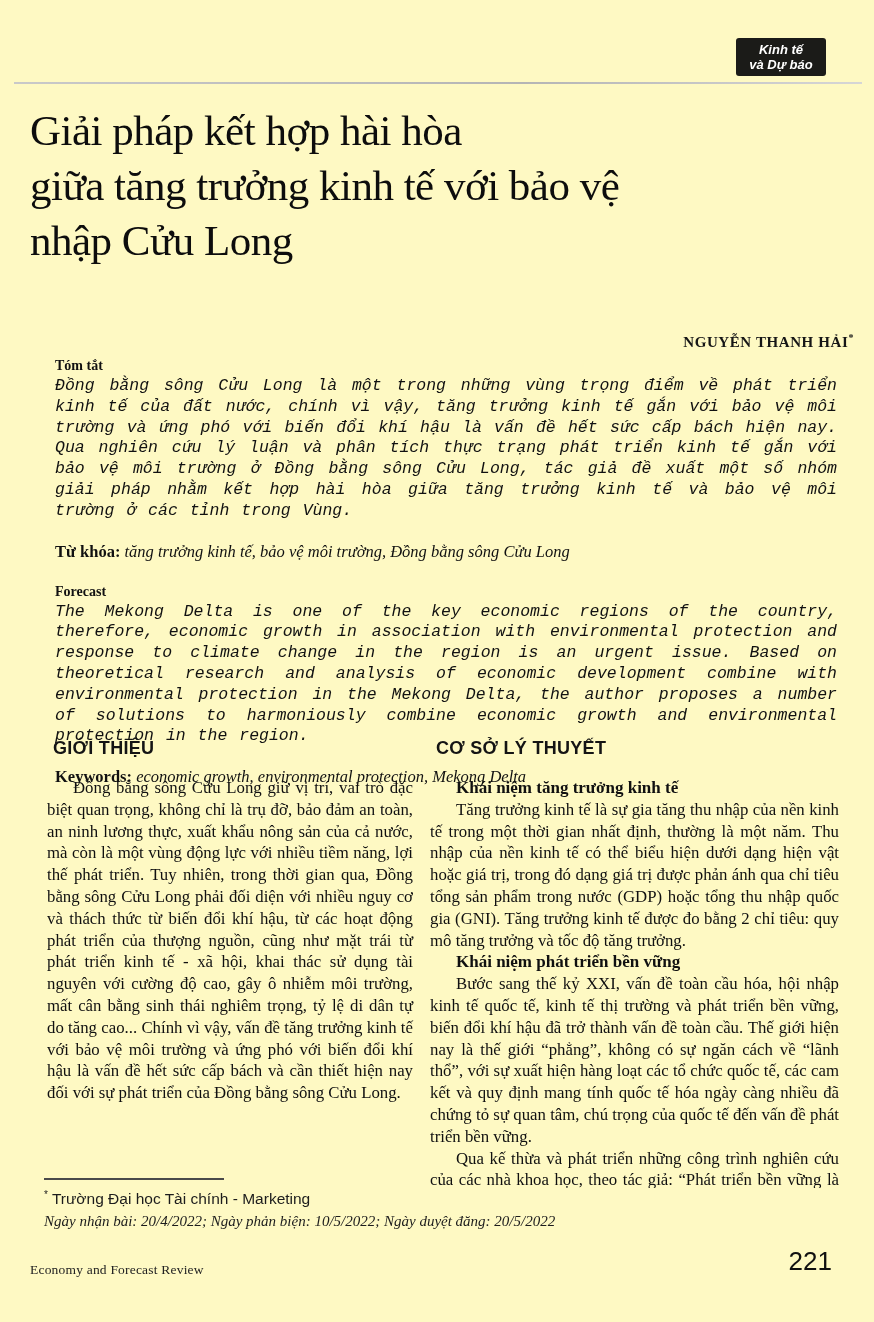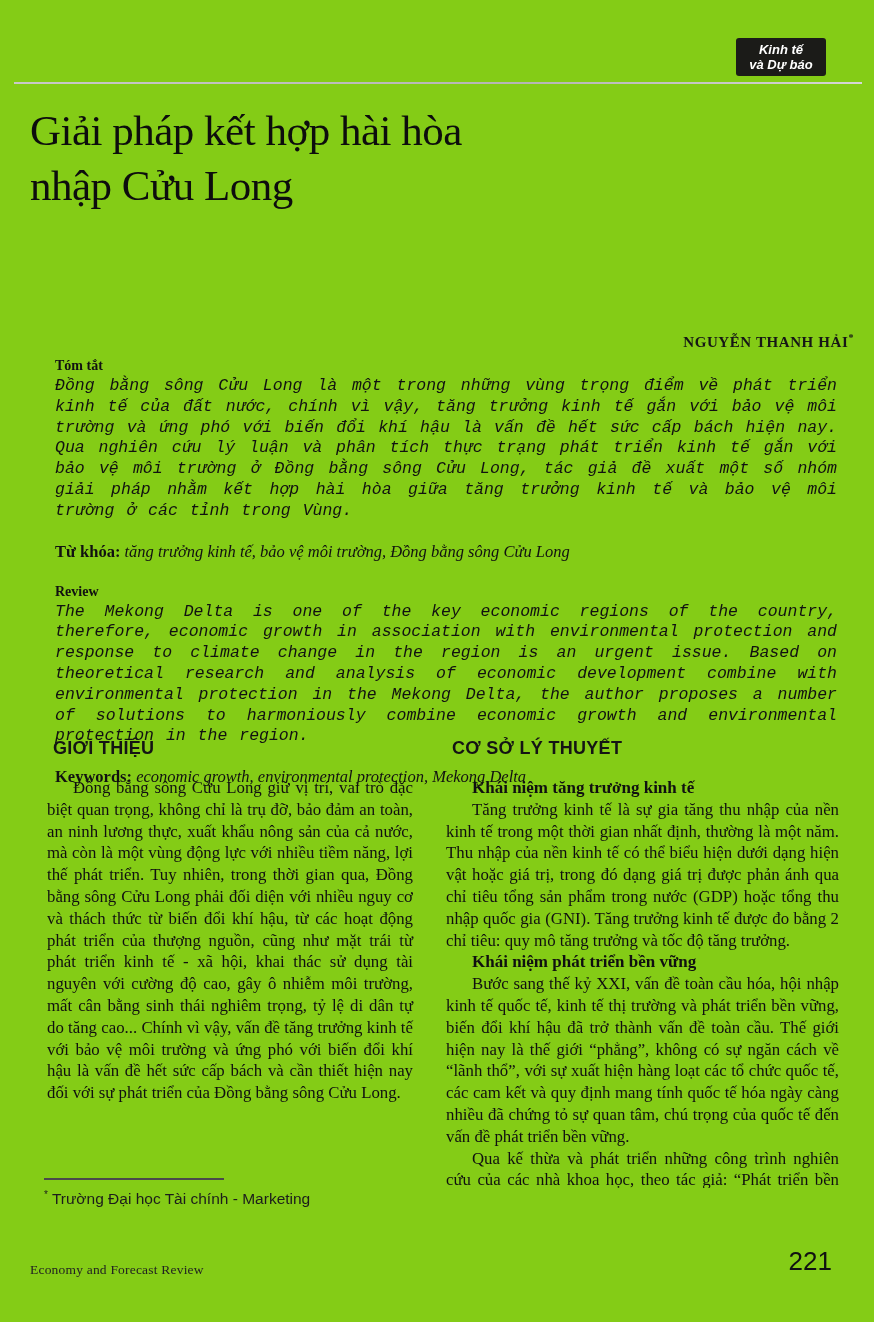--- a/index.html
+++ b/index.html
@@ -2,21 +2,21 @@
 <html lang="vi"><head>
 <meta charset="utf-8">
 <style>
   * { margin: 0; padding: 0; box-sizing: border-box; }
   html, body { background: #ffffff; }
   .page {
     position: relative;
     width: 874px;
     height: 1322px;
     margin: 0 auto;
-    background: #84cc16;
+    background: #fef9c3;
     color: #111;
     font-family: "Liberation Serif", "DejaVu Serif", serif;
     overflow: hidden;
   }
   
   .logo-box {
     position: absolute;
     top: 38px;
     right: 48px;
     width: 90px;
@@ -94,21 +94,21 @@
     position: absolute;
     top: 736px;
     left: 47px;
     width: 792px;
     height: 452px;
     display: flex;
     gap: 17px;
     overflow: hidden;
   }
   .col-left  { width: 366px; flex: 0 0 366px; }
-  .col-right { flex: 1; margin-left: 16px; }
+  .col-right { flex: 1; }
   .col-heading {
     font-family: "Liberation Sans", "DejaVu Sans", sans-serif;
     font-weight: bold;
     font-size: 18px;
     letter-spacing: 0.3px;
     color: #141414;
     margin: 2px 0 18px 6px;
   }
   .col p {
     font-size: 16.8px;
@@ -173,35 +173,36 @@
 <div class="page">
 
   <div class="logo-box">
     <div>Kinh tế</div>
     <div>và Dự báo</div>
   </div>
   <div class="header-rule"></div>
 
   <h1 class="title">
     <div>Giải pháp kết hợp hài hòa</div>
+    <div>giữa tăng trưởng kinh tế với bảo vệ</div>
     <div>nhập Cửu Long</div>
   </h1>
 
   <div class="author">
     <span>NGUYỄN THANH HẢI</span><sup>*</sup>
   </div>
 
   <section class="abstract">
     <div class="abs-heading">Tóm tắt</div>
     <p class="abs-body">Đồng bằng sông Cửu Long là một trong những vùng trọng điểm về phát triển kinh tế của đất nước, chính vì vậy, tăng trưởng kinh tế gắn với bảo vệ môi trường và ứng phó với biến đổi khí hậu là vấn đề hết sức cấp bách hiện nay. Qua nghiên cứu lý luận và phân tích thực trạng phát triển kinh tế gắn với bảo vệ môi trường ở Đồng bằng sông Cửu Long, tác giả đề xuất một số nhóm giải pháp nhằm kết hợp hài hòa giữa tăng trưởng kinh tế và bảo vệ môi trường ở các tỉnh trong Vùng.</p>
     <p class="kw-line">
       <span class="kw-label">Từ khóa:</span>
       <span class="kw-text">tăng trưởng kinh tế, bảo vệ môi trường, Đồng bằng sông Cửu Long</span>
     </p>
-    <div class="abs-heading summary-gap">Review</div>
+    <div class="abs-heading summary-gap">Forecast</div>
     <p class="abs-body">The Mekong Delta is one of the key economic regions of the country, therefore, economic growth in association with environmental protection and response to climate change in the region is an urgent issue. Based on theoretical research and analysis of economic development combine with environmental protection in the Mekong Delta, the author proposes a number of solutions to harmoniously combine economic growth and environmental protection in the region.</p>
     <p class="kw-line">
       <span class="kw-label">Keywords:</span>
       <span class="kw-text">economic growth, environmental protection, Mekong Delta</span>
     </p>
   </section>
 
   <section class="columns">
     <div class="col col-left">
       <h2 class="col-heading">GIỚI THIỆU</h2>
@@ -215,18 +216,19 @@
       <p>Bước sang thế kỷ XXI, vấn đề toàn cầu hóa, hội nhập kinh tế quốc tế, kinh tế thị trường và phát triển bền vững, biến đổi khí hậu đã trở thành vấn đề toàn cầu. Thế giới hiện nay là thế giới “phẳng”, không có sự ngăn cách về “lãnh thổ”, với sự xuất hiện hàng loạt các tổ chức quốc tế, các cam kết và quy định mang tính quốc tế hóa ngày càng nhiều đã chứng tỏ sự quan tâm, chú trọng của quốc tế đến vấn đề phát triển bền vững.</p>
       <p>Qua kế thừa và phát triển những công trình nghiên cứu của các nhà khoa học, theo tác giả: “Phát triển bền vững là quá trình phát triển lịch sử - tự nhiên của con</p>
     </div>
   </section>
 
   <div class="footnote">
     <div class="fn-rule"></div>
     <div class="fn-aff">
       <sup>*</sup><span> Trường Đại học Tài chính - Marketing</span>
     </div>
+    <div class="fn-dates">Ngày nhận bài: 20/4/2022; Ngày phản biện: 10/5/2022; Ngày duyệt đăng: 20/5/2022</div>
   </div>
 
   <div class="footer-journal">Economy and Forecast Review</div>
   <div class="page-number">221</div>
 
 </div>
 
 </body></html>

